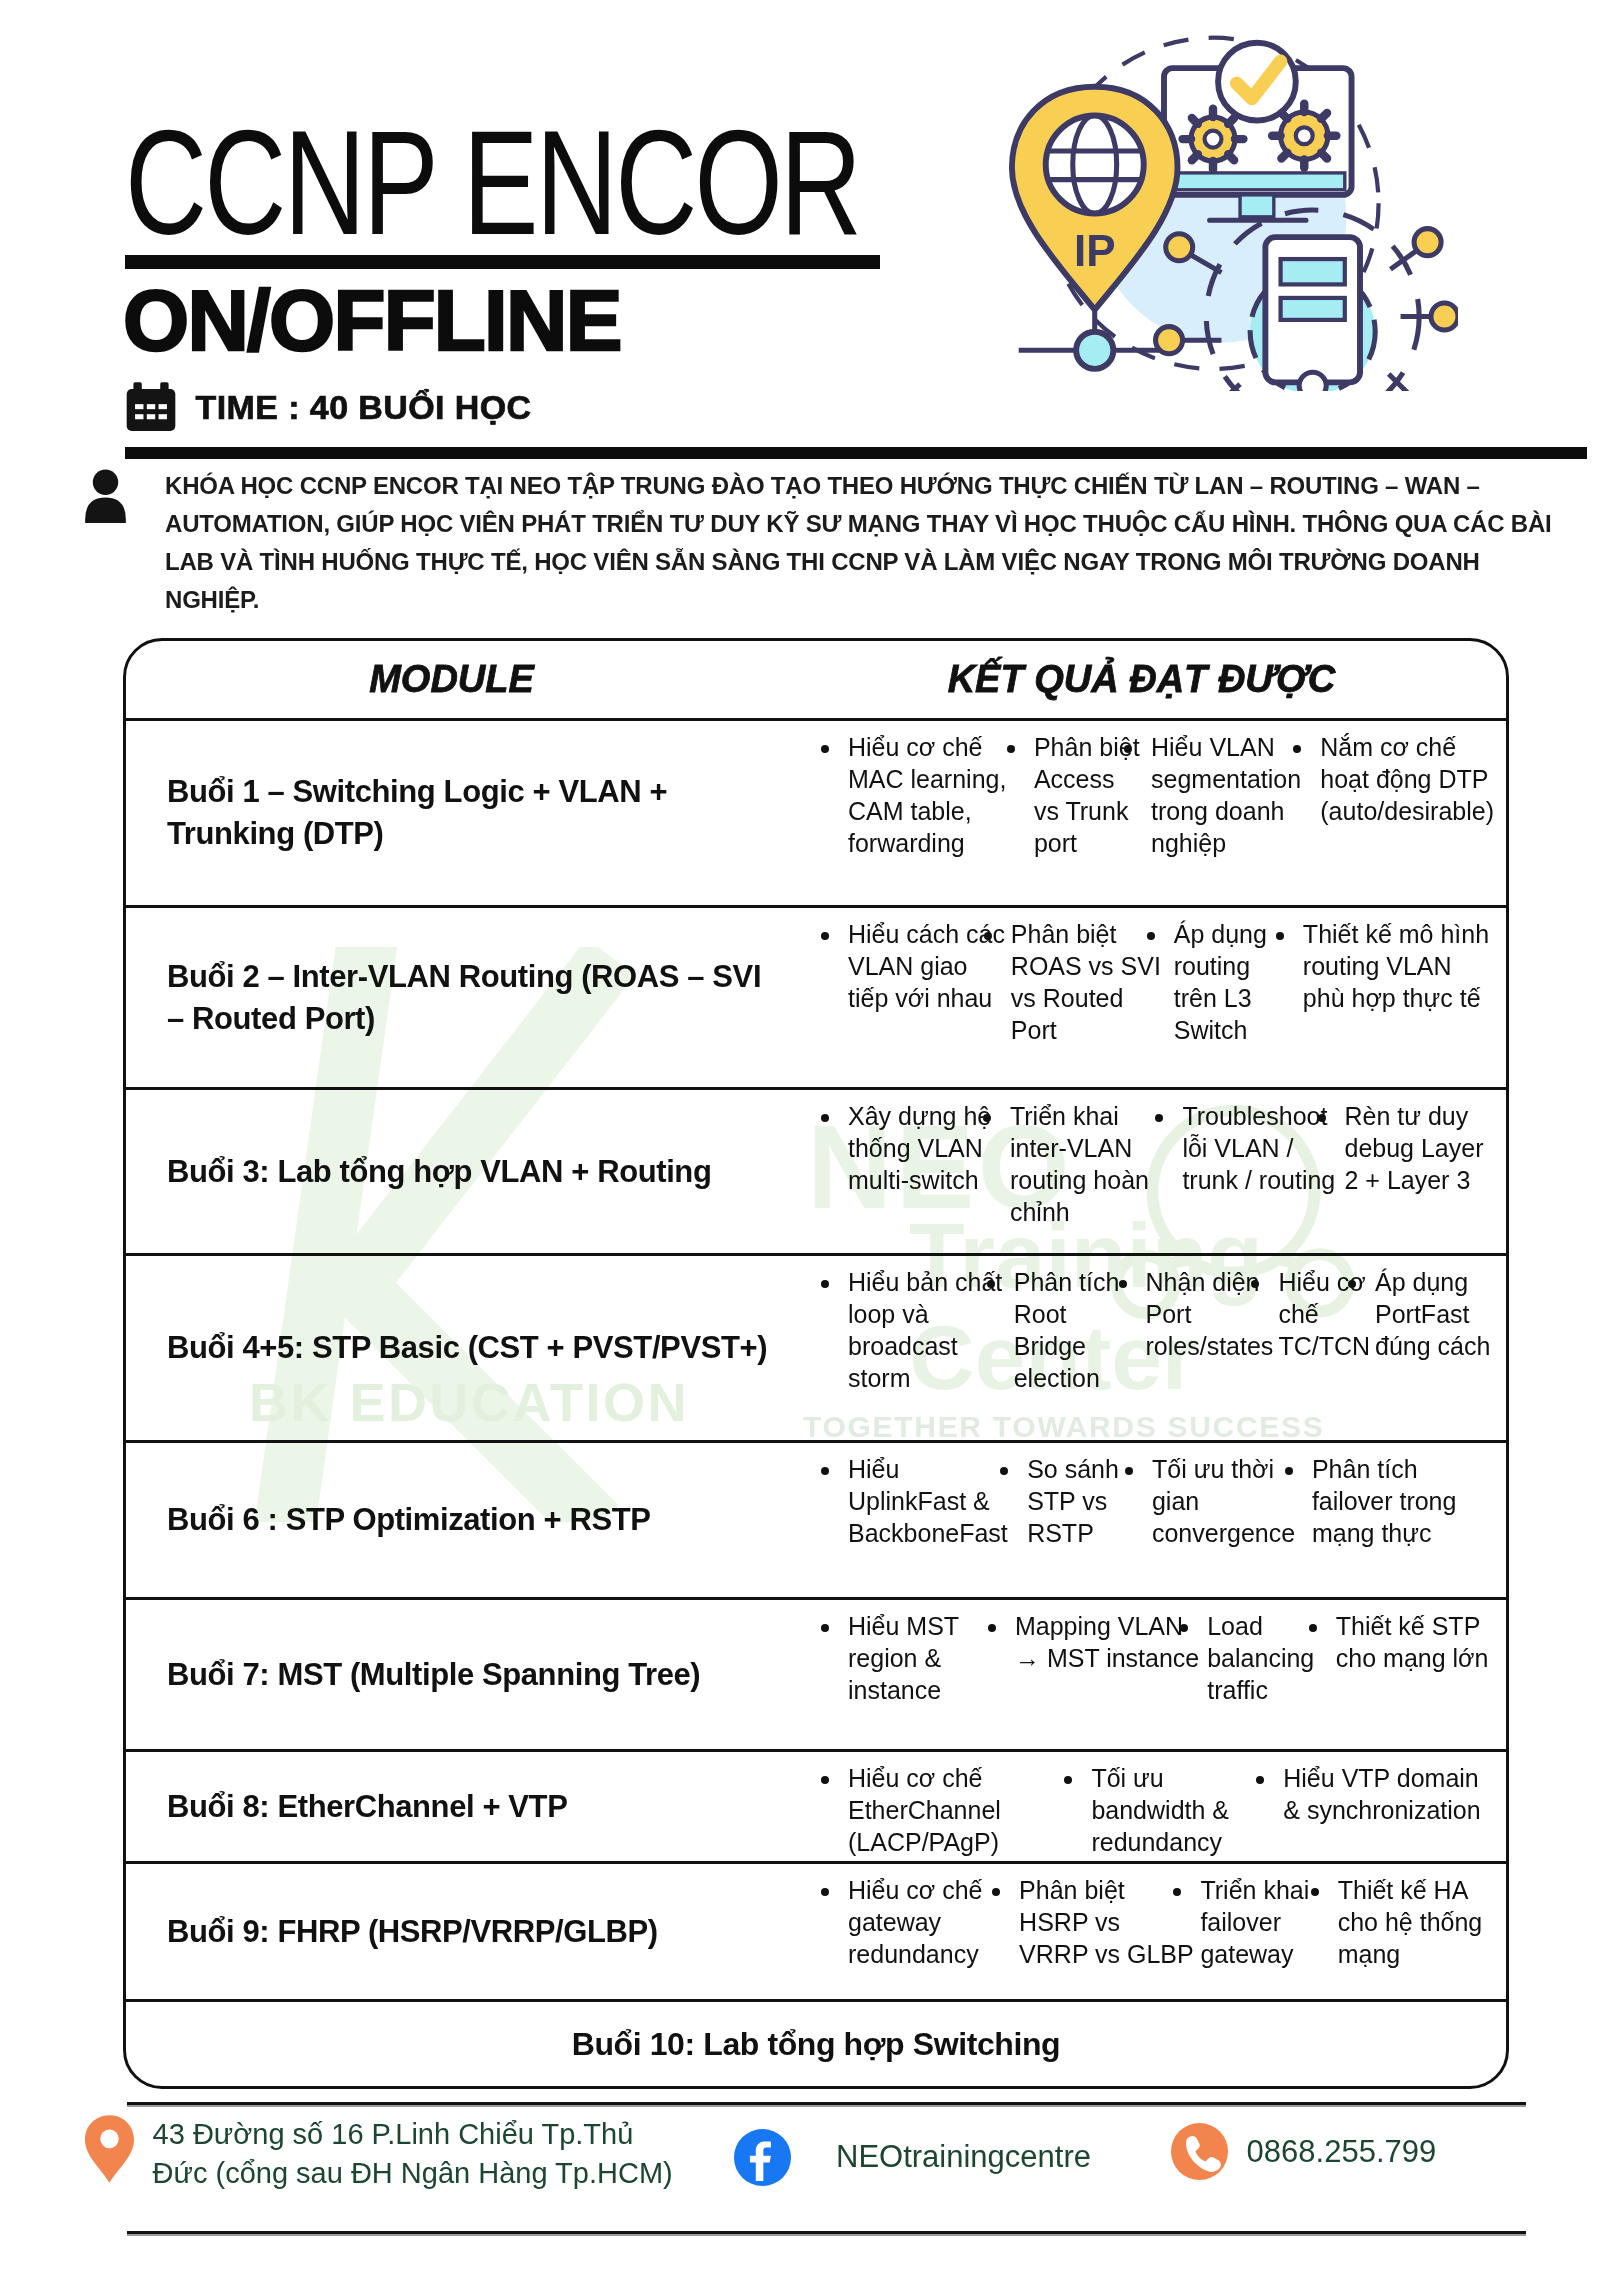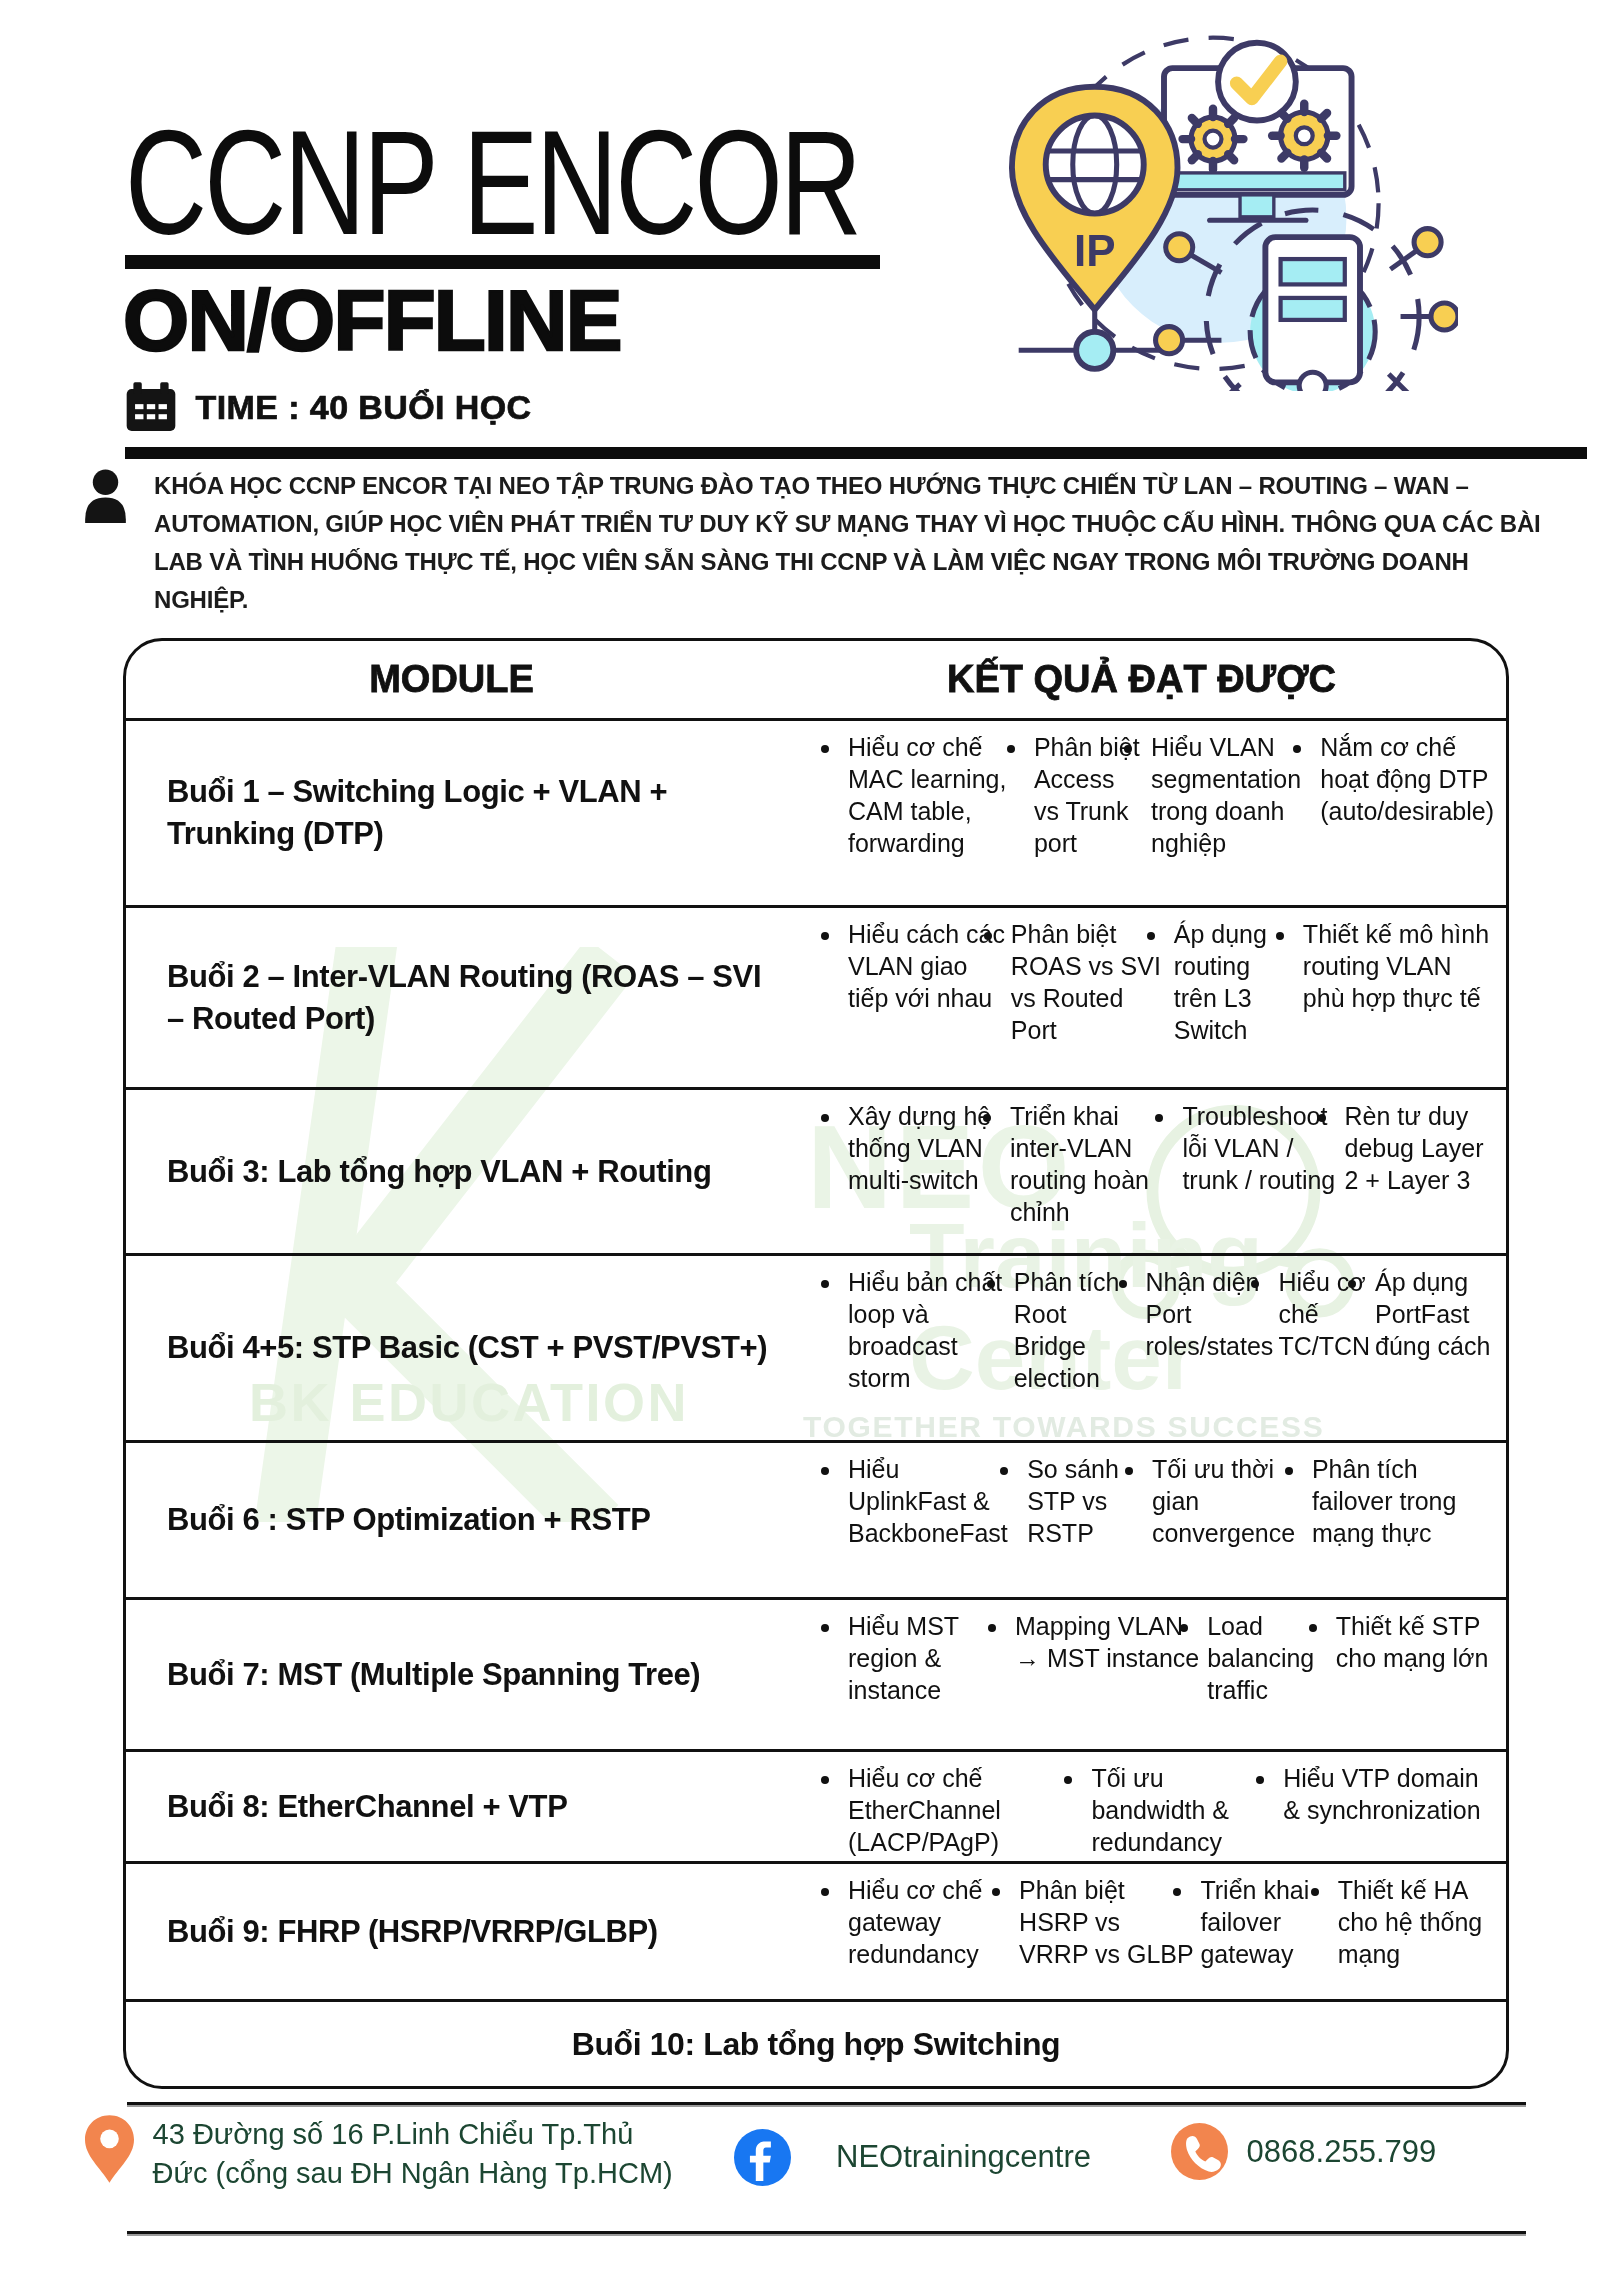--- a/index.html
+++ b/index.html
@@ -17,42 +17,42 @@
   .sub-title{
     position:absolute; left:123px; top:274px;
     font-size:85px; font-weight:700; letter-spacing:-1.7px; line-height:1.1; color:#0c0c0c;
     -webkit-text-stroke:2.5px #0c0c0c; white-space:nowrap;
   }
   .time-row{ position:absolute; left:125px; top:382px; display:flex; align-items:center; gap:18.6px; }
   .time-label{ font-size:34px; font-weight:700; letter-spacing:0.4px; -webkit-text-stroke:0.7px #111; }
   .hero-rule{ position:absolute; left:125px; top:447px; width:1462px; height:12px; background:#0c0c0c; }
 
   
-  .intro{ position:absolute; left:85px; top:467px; width:1488px; display:flex; gap:28px; }
+  .intro{ position:absolute; left:85px; top:467px; width:1488px; display:flex; gap:39px; }
   .intro-text{
     width:1403px; font-size:24px; font-weight:600; letter-spacing:-0.2px;
     line-height:38px; color:#1c1c1c; text-align:left;
   }
 
   
   .wm{ position:absolute; pointer-events:none; }
   .wm-bk{ left:249px; top:1371px; font-size:54px; font-weight:700; letter-spacing:2.5px; color:#e3f0dd; }
   .wm-neo{ left:807px; top:1099px; font-size:118px; font-weight:700; color:#eaf4e6; letter-spacing:3.4px;}
   .wm-training{ left:909px; top:1204px; font-size:91px; font-weight:700; color:#e9f3e5; }
   .wm-center{ left:909px; top:1306px; font-size:91px; font-weight:700; color:#e9f3e5; }
   .wm-tagline{ left:803px; top:1410px; font-size:30px; font-weight:600; letter-spacing:1.7px; color:#e2ebe2; }
 
   
   .course-table{
     position:absolute; left:123px; top:638px; width:1386px; height:1451px;
     border:3.4px solid #111; border-radius:39px; overflow:hidden; display:flex; flex-direction:column;
     background:transparent;
   }
   .t-row{ display:flex; border-top:3.4px solid #111; }
-  .t-row.first{ border-top:none; }
+  .t-row.first{ border-top:none;font-style:italic; }
   .t-head{ align-items:center; }
   .th-module{ width:651px; text-align:center; font-size:38px; font-weight:700; -webkit-text-stroke:0.8px #111; }
   .th-result{ flex:1; text-align:center; font-size:38px; font-weight:700; -webkit-text-stroke:0.8px #111; }
   .cell-module{
     width:651px; padding:5px 5px 5px 41px; display:flex; align-items:center;
     font-size:31px; font-weight:700; letter-spacing:-0.4px; line-height:1.35;
   }
   .cell-bullets{ flex:1; padding:5px 12px 5px 0; }
   .cell-bullets ul{
     list-style:disc; margin:0; padding:5px 0 5px 66px; height:100%;

